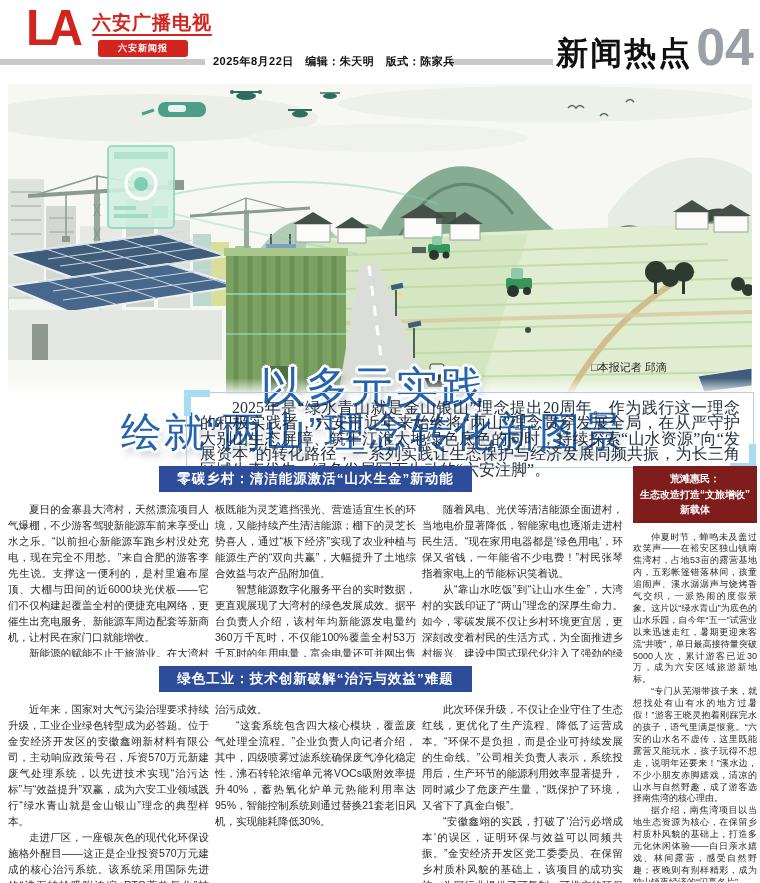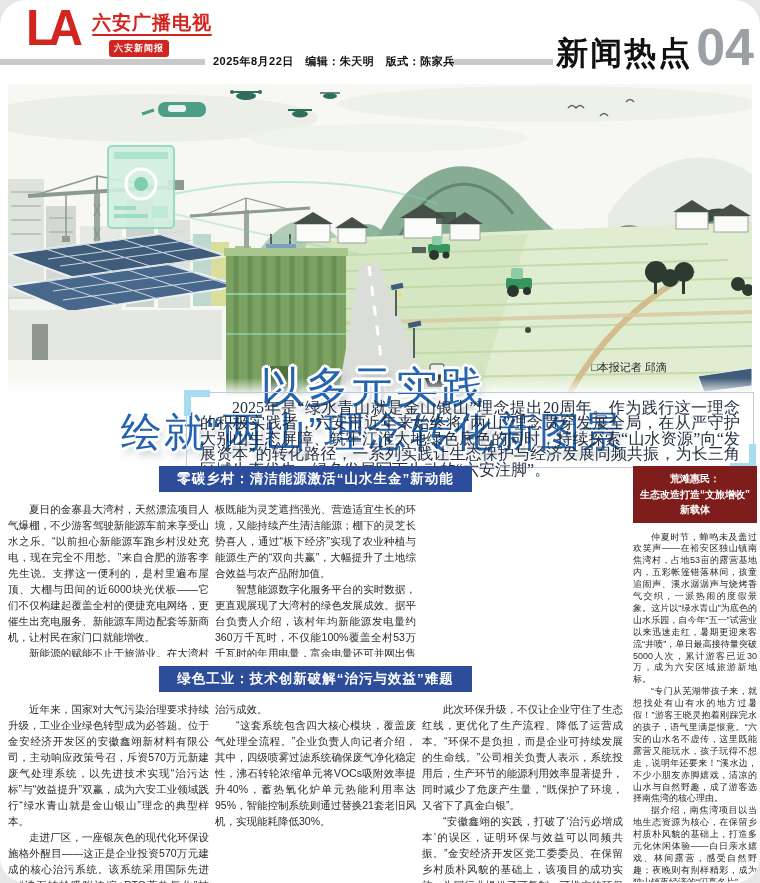--- a/index.html
+++ b/index.html
@@ -1,27 +1,27 @@
 <!DOCTYPE html>
 <html><head>
 <meta charset="utf-8">
 <style>
   html,body{margin:0;padding:0;background:#e8e8e8;}
   .page{position:relative;width:760px;height:883px;margin:0 auto;background:#ffffff;
-        font-family:"Liberation Sans",sans-serif;color:#2a2a2a;overflow:hidden;border-radius:26px;}
+        font-family:"Liberation Sans",sans-serif;color:#2a2a2a;overflow:hidden;}
 
   
   .masthead{position:absolute;left:0;top:0;width:760px;height:84px;}
   .logo-la{position:absolute;left:26px;top:4px;font-size:48px;font-weight:900;
            color:#d2251f;letter-spacing:-7px;line-height:1;transform:scaleY(1.05);}
   .logo-name{position:absolute;left:92px;top:10px;font-family:"Liberation Serif",serif;
              font-size:19px;font-weight:bold;color:#d2251f;letter-spacing:1px;}
   .logo-rule{position:absolute;left:92px;top:34px;width:120px;height:2px;background:#d2251f;border-radius:2px;}
   .logo-sub{position:absolute;left:98px;top:40px;background:#d2251f;color:#fff;
-            font-size:9px;font-weight:bold;padding:2px 5px;border-radius:3px;letter-spacing:1px;margin-left:11px;}
+            font-size:9px;font-weight:bold;padding:2px 20px;border-radius:3px;letter-spacing:1px;}
   .dateline{position:absolute;left:213px;top:54px;font-size:11px;font-weight:bold;color:#111;
             letter-spacing:.5px;white-space:nowrap;}
   .rule-l{position:absolute;left:0;top:59px;width:205px;height:6px;background:#c9c9c9;}
   .rule-r{position:absolute;left:449px;top:59px;width:104px;height:6px;background:#c9c9c9;}
   .hotspot{position:absolute;right:6px;top:26px;display:flex;align-items:flex-end;}
   .hotspot .hs-name{font-size:32px;font-weight:900;color:#101010;letter-spacing:2px;line-height:1;}
   .hotspot .hs-num{font-size:52px;font-weight:900;color:#9aa0a6;line-height:.82;margin-left:4px;}
 
   
   .hero{position:absolute;left:8px;top:84px;width:744px;height:312px;}
@@ -353,20 +353,24 @@
       <span class="bar">零碳乡村：清洁能源激活“山水生金”新动能</span>
       <div class="cols">
         <div class="col">
           <p>夏日的金寨县大湾村，天然漂流项目人气爆棚，不少游客驾驶新能源车前来享受山水之乐。“以前担心新能源车跑乡村没处充电，现在完全不用愁。”来自合肥的游客李先生说。支撑这一便利的，是村里遍布屋顶、大棚与田间的近6000块光伏板——它们不仅构建起覆盖全村的便捷充电网络，更催生出充电服务、新能源车周边配套等新商机，让村民在家门口就能增收。</p>
           <p>新能源的赋能不止于旅游业。在大湾村的灵芝种植基地，“棚上发电、棚内种植”的零碳农光互补模式格外亮眼。棚顶的光伏</p>
         </div>
         <div class="col">
           <p class="noindent">板既能为灵芝遮挡强光、营造适宜生长的环境，又能持续产生清洁能源；棚下的灵芝长势喜人，通过“板下经济”实现了农业种植与能源生产的“双向共赢”，大幅提升了土地综合效益与农产品附加值。</p>
           <p>智慧能源数字化服务平台的实时数据，更直观展现了大湾村的绿色发展成效。据平台负责人介绍，该村年均新能源发电量约360万千瓦时，不仅能100%覆盖全村53万千瓦时的年用电量，富余电量还可并网出售给国家电网。仅2025年上半年，这笔“卖电收入”就为村集体带来56万元额外收益。</p>
         </div>
+        <div class="col">
+          <p>随着风电、光伏等清洁能源全面进村，当地电价显著降低，智能家电也逐渐走进村民生活。“现在家用电器都是‘绿色用电’，环保又省钱，一年能省不少电费！”村民张琴指着家电上的节能标识笑着说。</p>
+          <p>从“靠山水吃饭”到“让山水生金”，大湾村的实践印证了“两山”理念的深厚生命力。如今，零碳发展不仅让乡村环境更宜居，更深刻改变着村民的生活方式，为全面推进乡村振兴、建设中国式现代化注入了强劲的绿色动能。</p>
+        </div>
       </div>
     </div>
 
     <div class="sec2">
       <span class="bar">绿色工业：技术创新破解“治污与效益”难题</span>
       <div class="cols">
         <div class="col">
           <p>近年来，国家对大气污染治理要求持续升级，工业企业绿色转型成为必答题。位于金安经济开发区的安徽鑫翊新材料有限公司，主动响应政策号召，斥资570万元新建废气处理系统，以先进技术实现“治污达标”与“效益提升”双赢，成为六安工业领域践行“绿水青山就是金山银山”理念的典型样本。</p>
           <p>走进厂区，一座银灰色的现代化环保设施格外醒目——这正是企业投资570万元建成的核心治污系统。该系统采用国际先进的“沸石转轮吸附浓缩+RTO蓄热氧化”技术，且此项技术已被生态环境部列入《国家先进污染防治技术目录》，从技术源头保障</p>
         </div>

